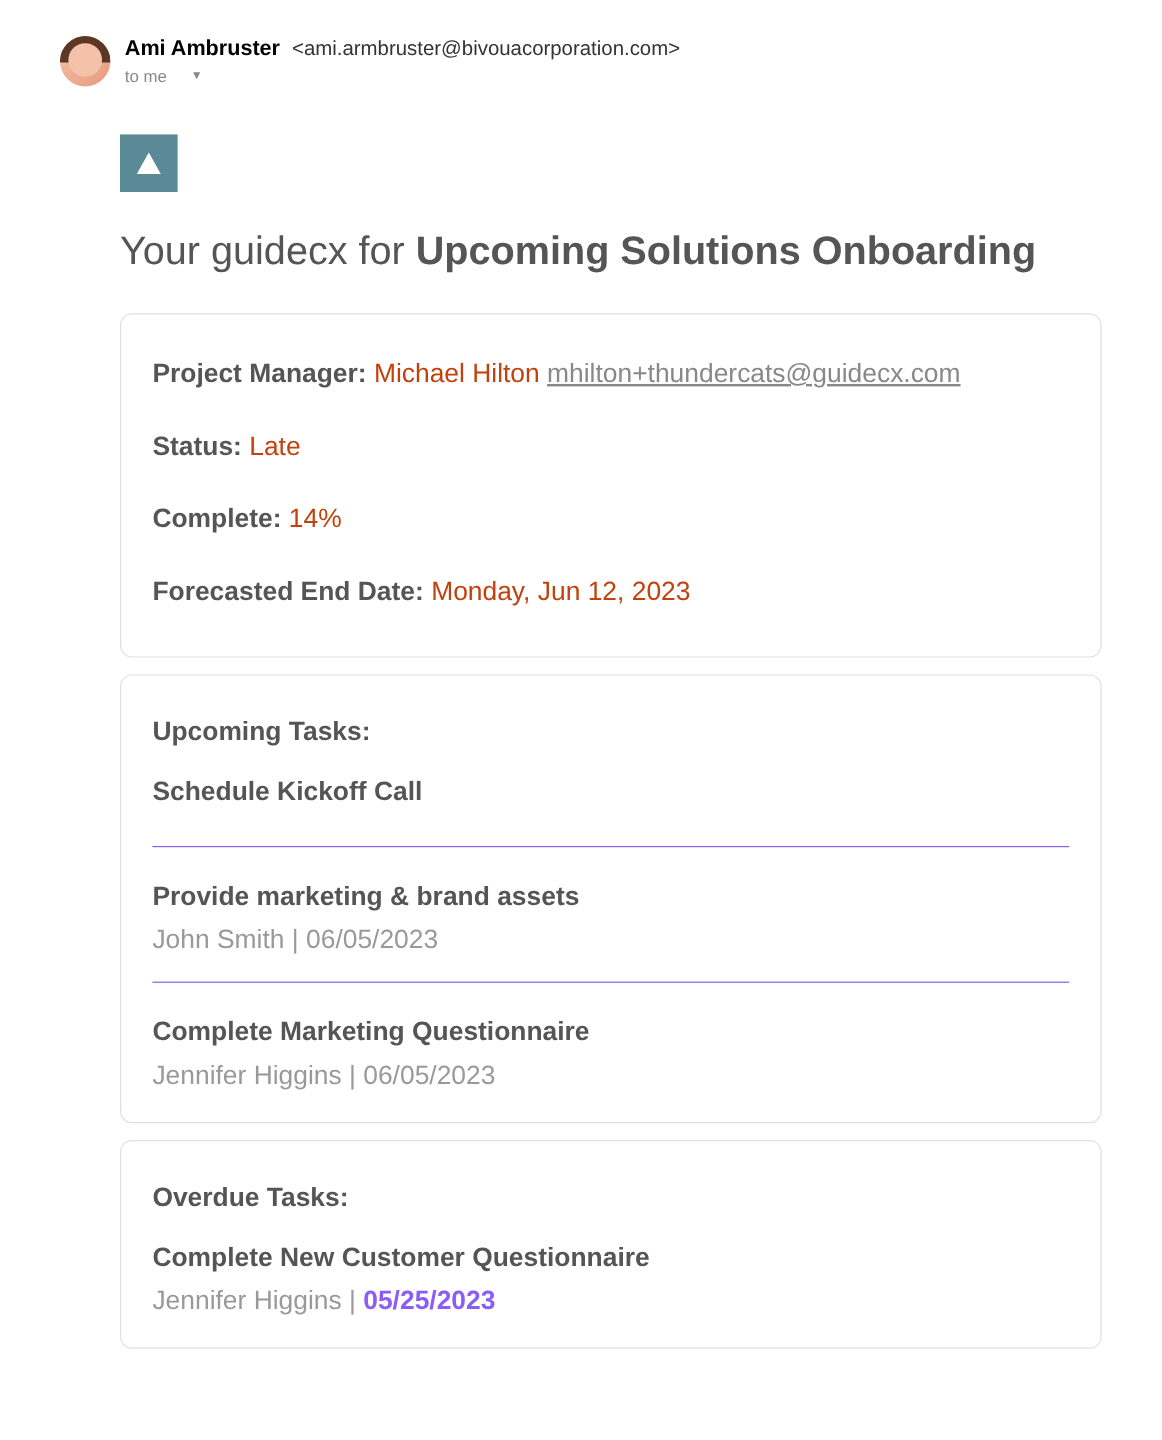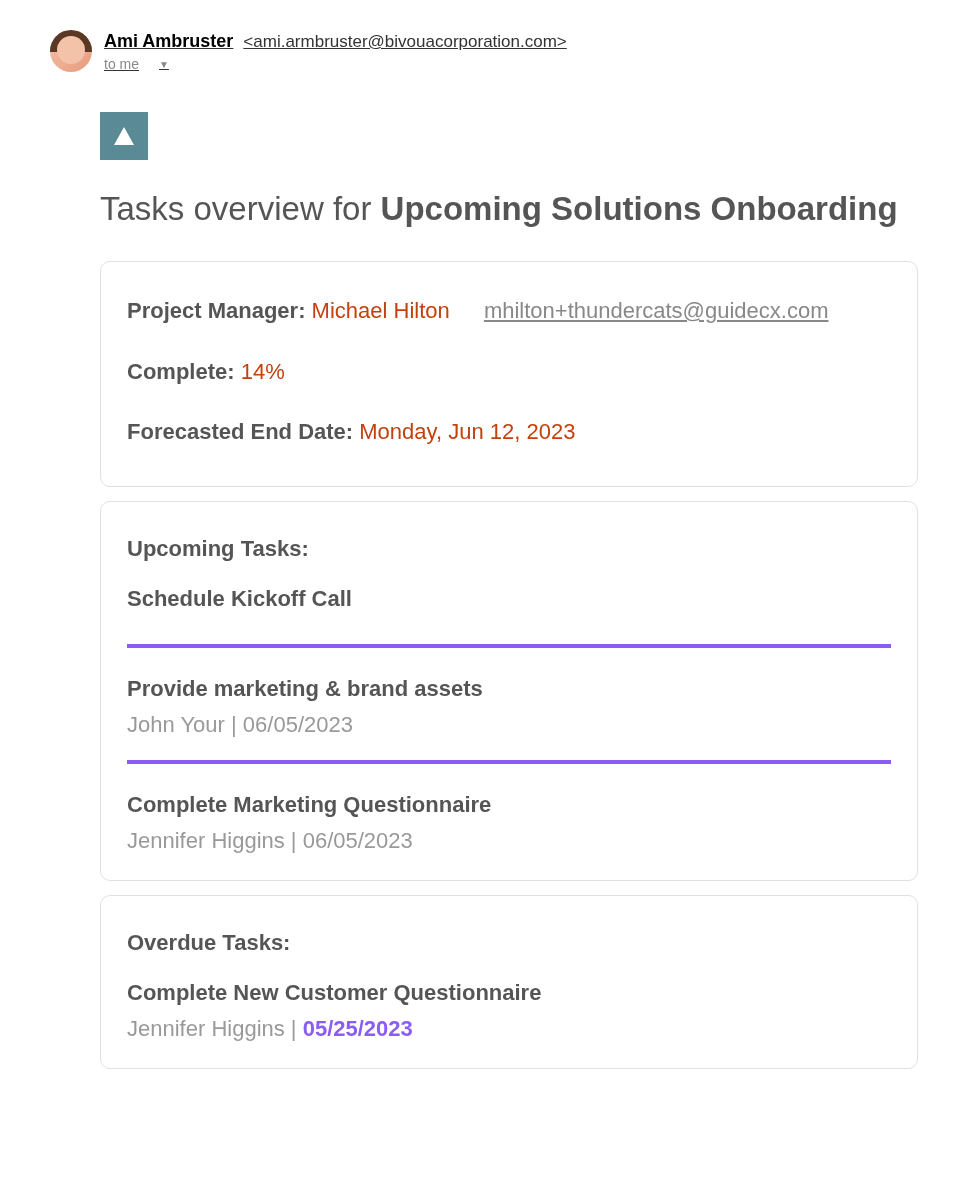--- a/index.html
+++ b/index.html
@@ -9,24 +9,23 @@
     }
     body {
       font-family: -apple-system, BlinkMacSystemFont, 'Segoe UI', Helvetica, Arial, sans-serif;
       background: #ffffff;
       width: 968px;
       padding: 30px 50px;
       color: #333;
     }
     .email-header {
       display: flex;
-      align-items: flex-end;
+      align-items: flex-start;
       gap: 12px;
       margin-bottom: 40px;
-      text-decoration: underline;
     }
     .avatar {
       width: 42px;
       height: 42px;
       border-radius: 50%;
       background: linear-gradient(135deg, #f4c2a8 0%, #e89b7e 100%);
       display: flex;
       align-items: center;
       justify-content: center;
       flex-shrink: 0;
@@ -125,31 +124,30 @@
     .summary-label {
       font-weight: 700;
       color: #555;
     }
     .summary-value {
       color: #c2410c;
     }
     .pm-email {
       color: #888;
       text-decoration: underline;
-      margin-left: 28px;
     }
     .section-title {
       font-size: 22px;
       font-weight: 700;
       color: #555;
       margin-bottom: 24px;
     }
     .task-item {
       padding-bottom: 22px;
-      border-bottom: 4px solid #8b5cf6;
+      border-bottom: 1px solid #8b5cf6;
       margin-bottom: 28px;
     }
     .task-item:last-child {
       border-bottom: none;
       margin-bottom: 0;
       padding-bottom: 0;
     }
     .task-name {
       font-size: 22px;
       font-weight: 700;
@@ -185,46 +183,49 @@
   </div>
 </div>
 
 <div class="content">
 
   <div class="logo-box">
     <div class="logo-a"></div>
   </div>
 
   <h1 class="overview-title">
-    <span>Tasks overview for </span><span class="bold">Upcoming Solutions Onboarding</span>
+    <span>Your guidecx for </span><span class="bold">Upcoming Solutions Onboarding</span>
   </h1>
 
   <div class="card">
     <div class="summary-row">
       <span class="summary-label">Project Manager: </span><span class="summary-value">Michael Hilton </span><a class="pm-email" href="#">mhilton+thundercats@guidecx.com</a>
+    </div>
+    <div class="summary-row">
+      <span class="summary-label">Status: </span><span class="summary-value">Late</span>
     </div>
     <div class="summary-row">
       <span class="summary-label">Complete: </span><span class="summary-value">14%</span>
     </div>
     <div class="summary-row">
       <span class="summary-label">Forecasted End Date: </span><span class="summary-value">Monday, Jun 12, 2023</span>
     </div>
   </div>
 
   <div class="card">
     <div class="section-title">Upcoming Tasks:</div>
 
     <div class="task-item">
       <div class="task-name">Schedule Kickoff Call</div>
     </div>
 
     <div class="task-item">
       <div class="task-name">Provide marketing &amp; brand assets</div>
       <div class="task-meta">
-        <span>John Your</span><span> | </span><span>06/05/2023</span>
+        <span>John Smith</span><span> | </span><span>06/05/2023</span>
       </div>
     </div>
 
     <div class="task-item">
       <div class="task-name">Complete Marketing Questionnaire</div>
       <div class="task-meta">
         <span>Jennifer Higgins</span><span> | </span><span>06/05/2023</span>
       </div>
     </div>
   </div>

